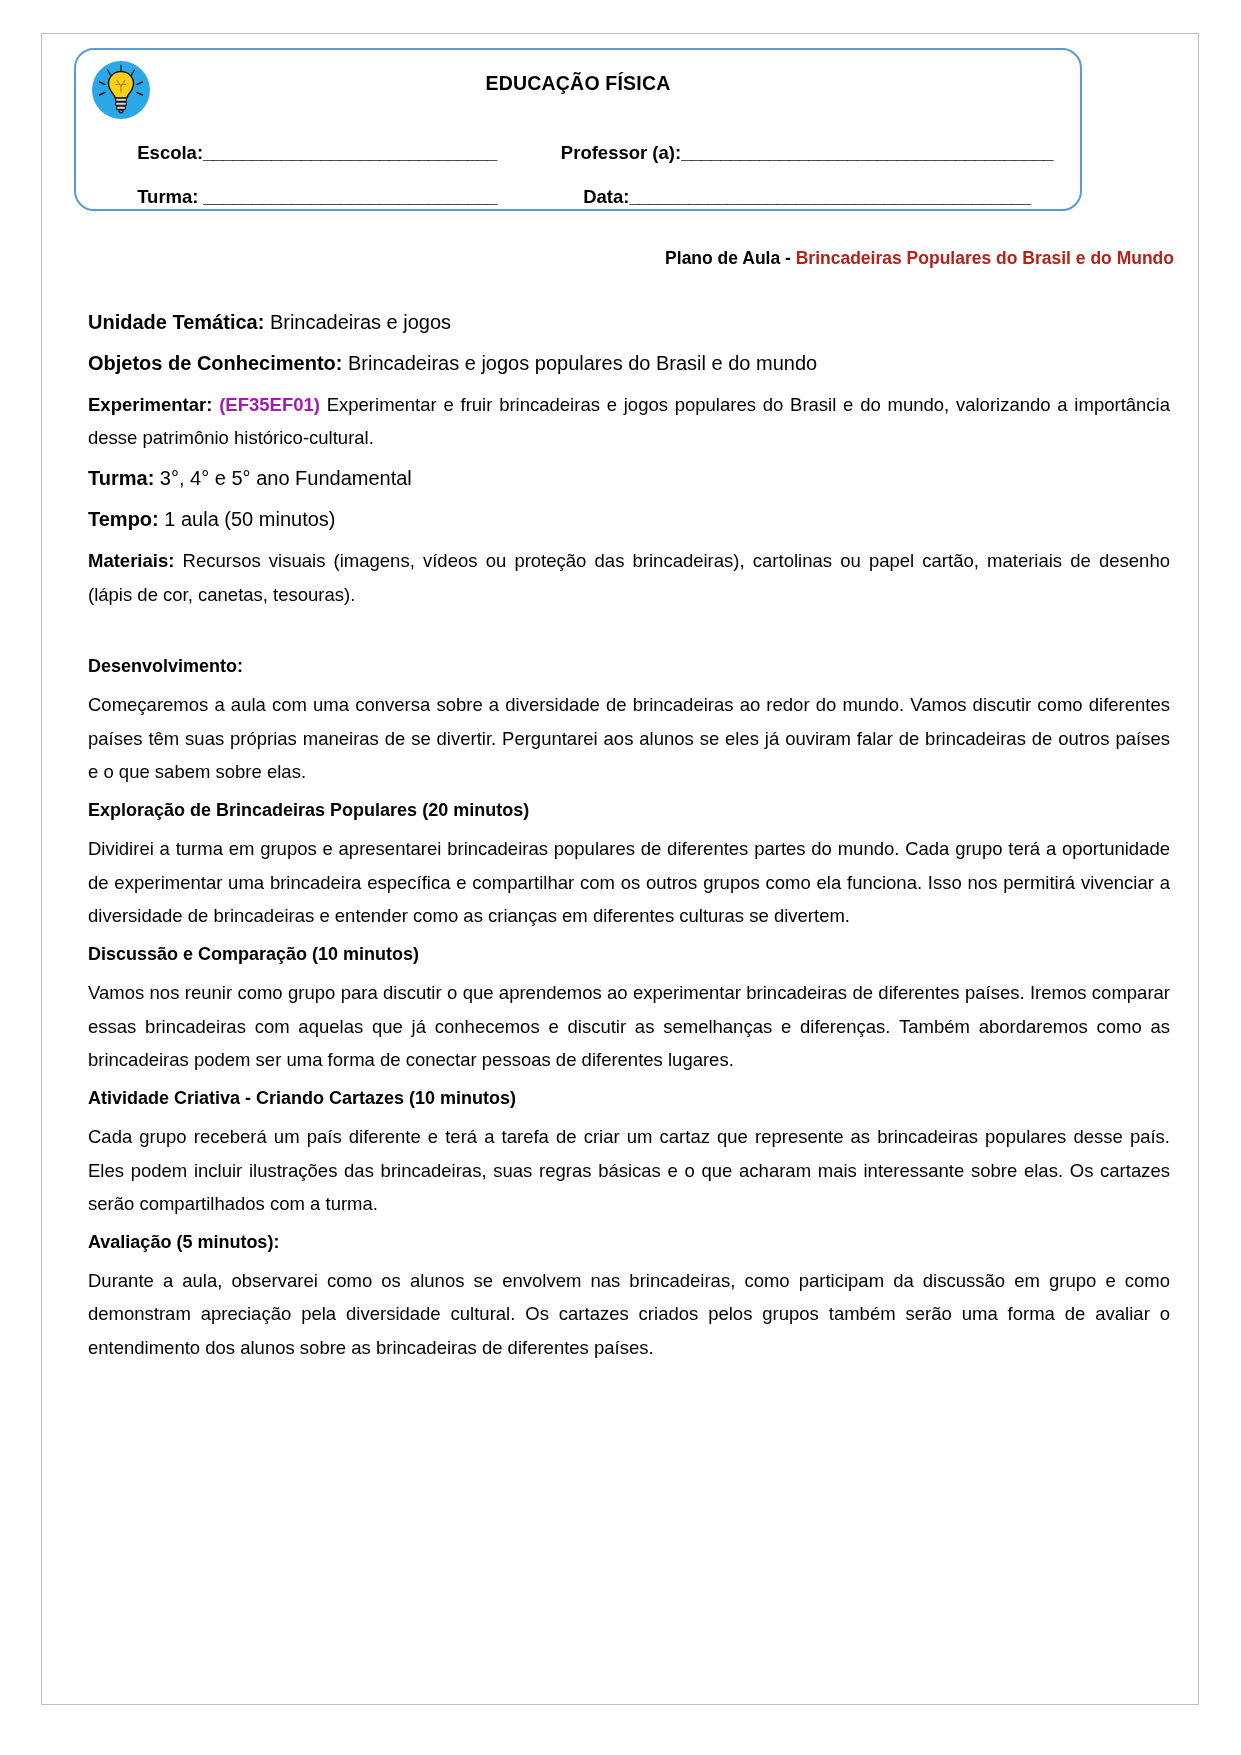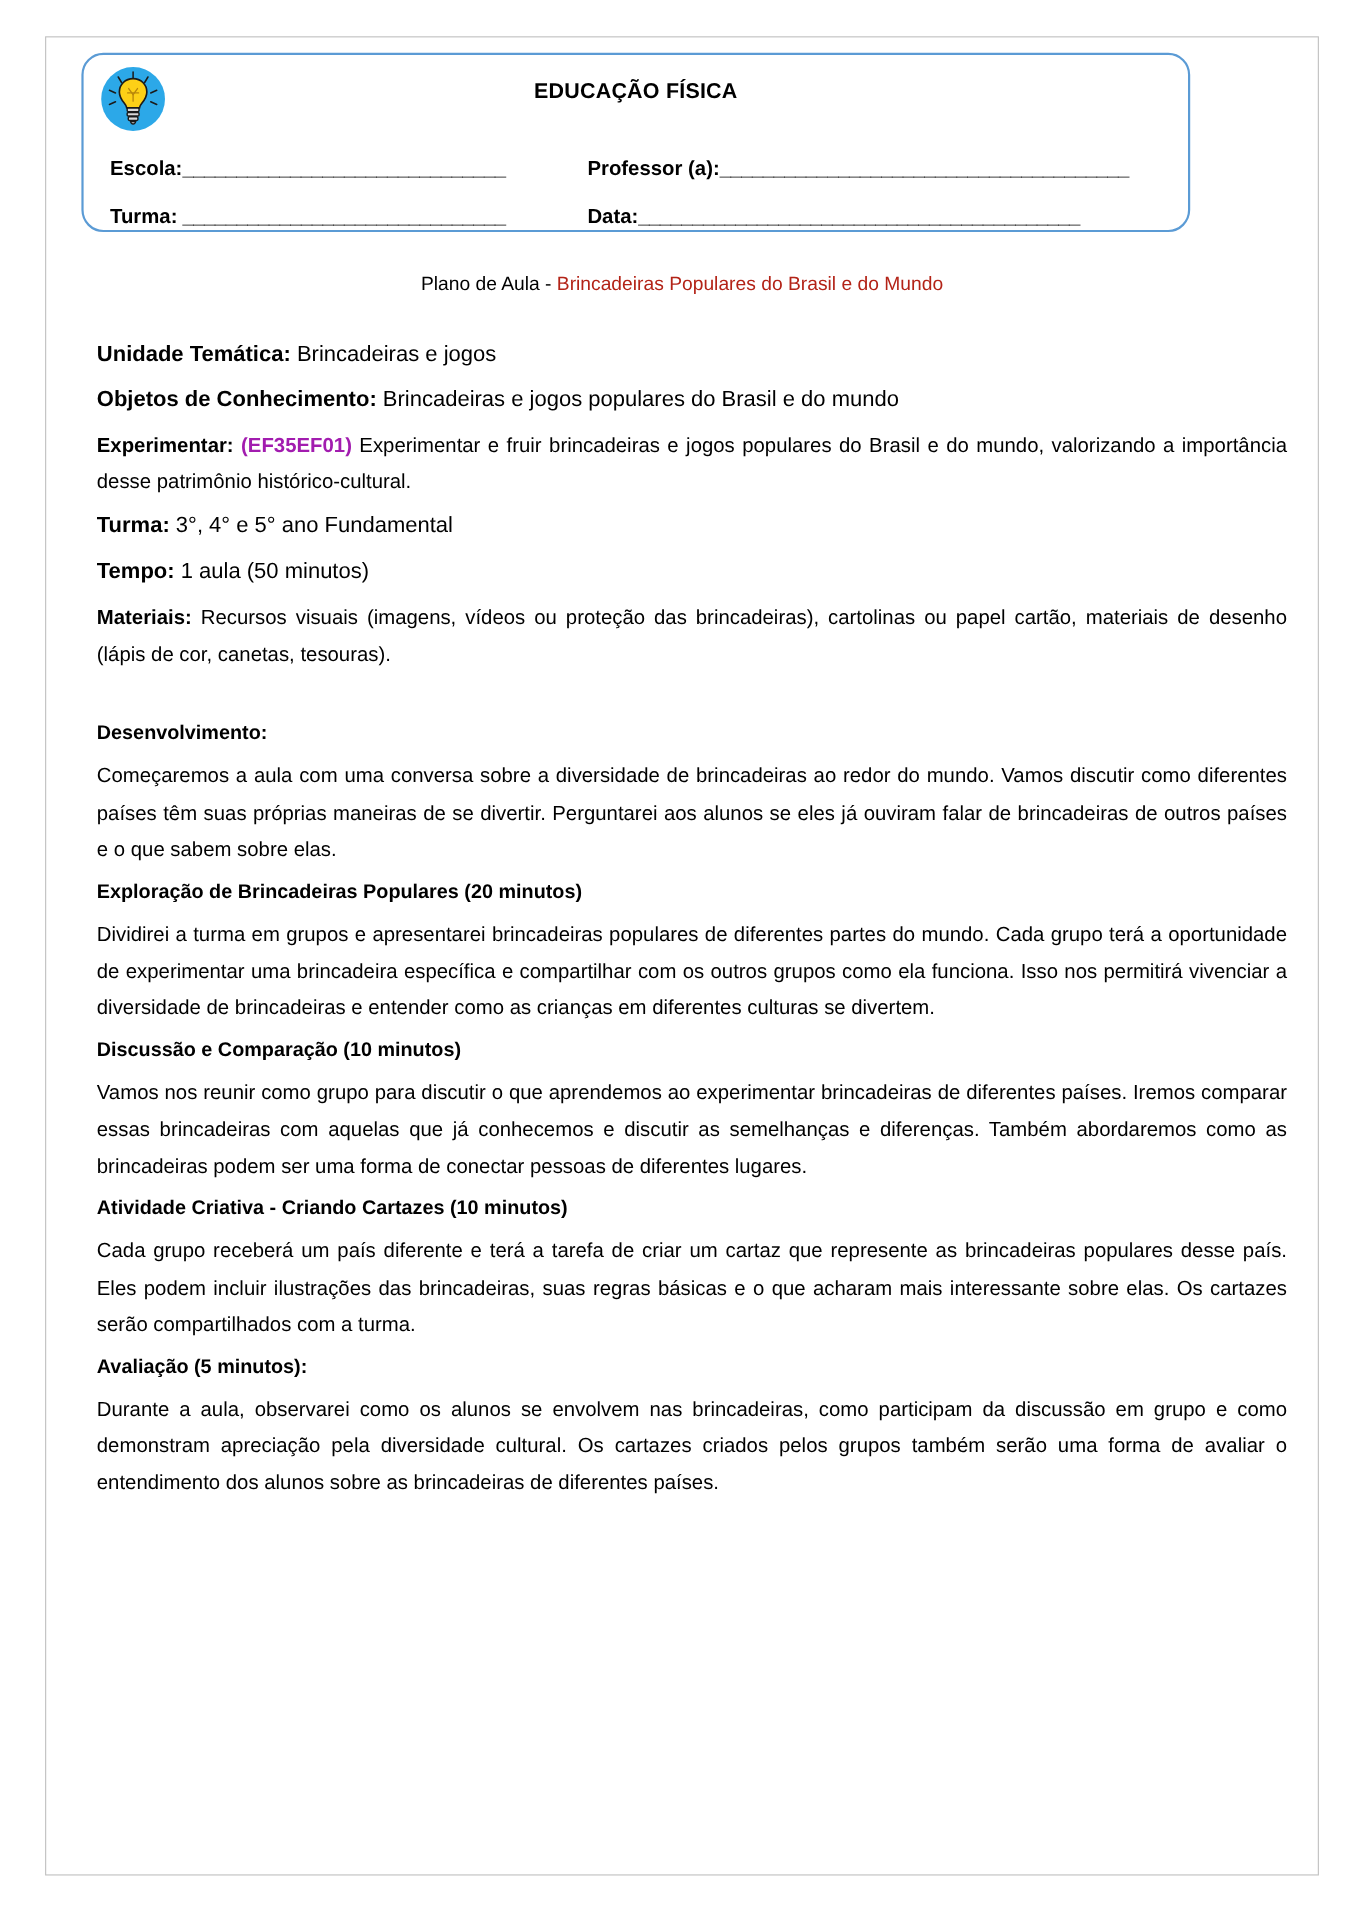--- a/index.html
+++ b/index.html
@@ -69,20 +69,21 @@
     letter-spacing: 0.2px;
   }
 
   .field-row {
     position: absolute;
     left: 0;
     right: 0;
     display: flex;
     font-size: 18.5px;
     font-weight: bold;
+    text-align: center;
   }
   .field-row.row1 { top: 92px; }
   .field-row.row2 { top: 136px; }
 
   .field-left {
     padding-left: 24px;
     width: 458px;
     box-sizing: border-box;
     white-space: nowrap;
   }
@@ -93,23 +94,23 @@
 
   .field-label { font-weight: bold; }
   .field-rule {
     font-weight: bold;
     letter-spacing: -0.5px;
   }
 
   
   .doc-title {
     margin-top: 37px;
-    text-align: center;
+    text-align: right;
     font-size: 17.5px;
-    font-weight: normal;
+    font-weight: bold;
   }
   .doc-title .accent { color: #b32317; }
 
   .content {
     margin-top: 36px;
     padding: 0 4px 0 22px;
   }
 
   p.line {
     margin: 0 0 7px 0;

